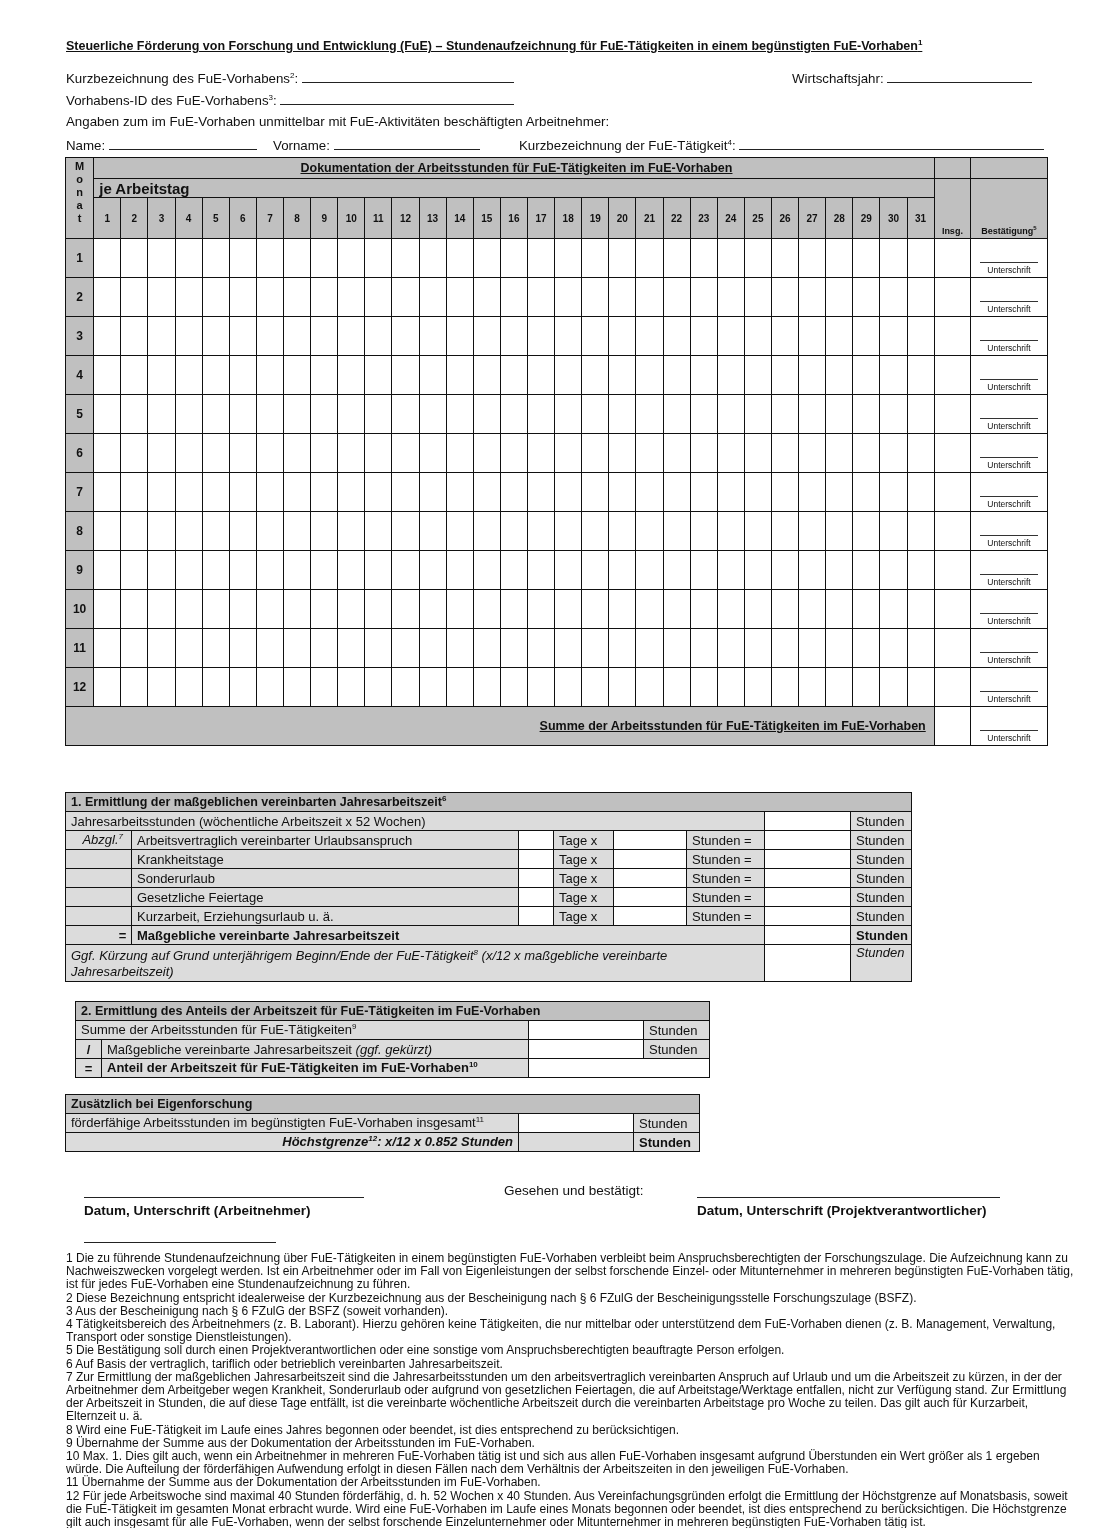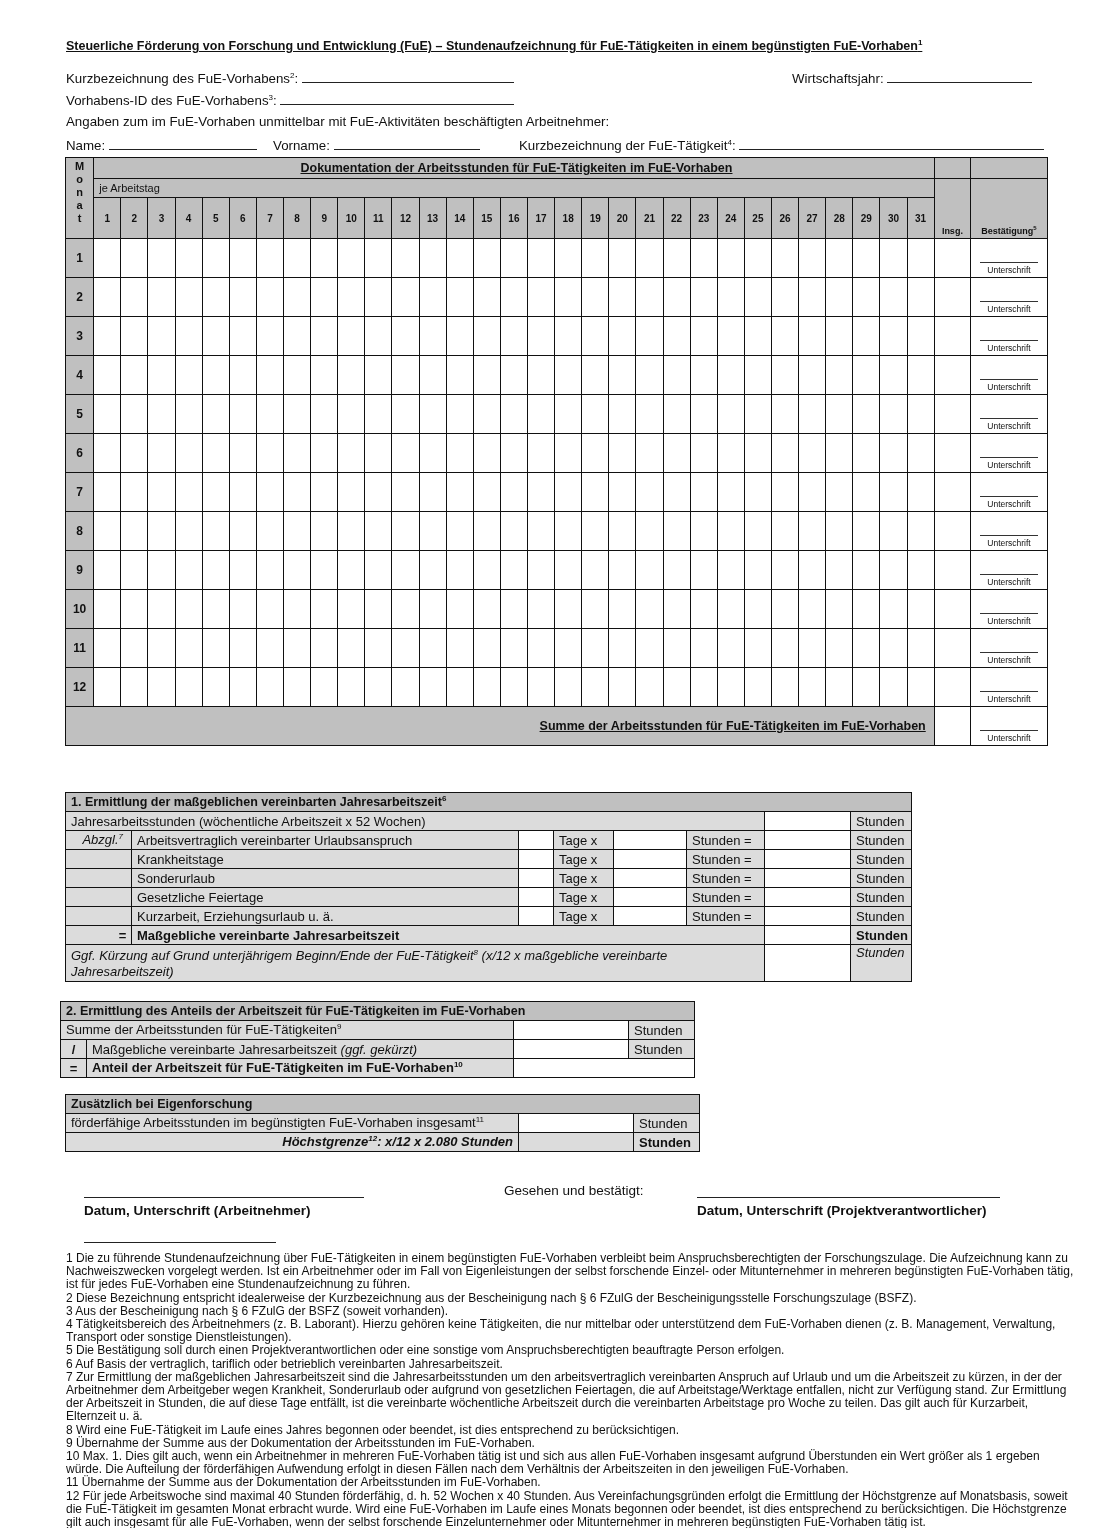--- a/index.html
+++ b/index.html
@@ -11,21 +11,21 @@
   .field sup { font-size: 8px; }
   .line { display: inline-block; border-bottom: 1px solid #222; height: 12px; vertical-align: baseline; }
 
   
   table { border-collapse: collapse; }
   .grid { position: absolute; left: 65px; top: 157px; width: 983px; table-layout: fixed; }
   .grid td { border: 1px solid #111; padding: 0; font-size: 10px; }
   .grid .g { background: #c0c0c0; }
   .grid .mon { font-weight: bold; font-size: 11px; text-align: center; line-height: 13px; vertical-align: top; padding-top: 2px; }
   .grid .doc-title { font-weight: bold; font-size: 12.5px; text-decoration: underline; padding-left: 5px; height: 20px; text-align: center; }
-  .grid .je { font-weight: normal; font-size: 11px; padding-left: 5px; height: 18px; border-bottom: none; }
+  .grid .je { font-weight: bold; font-size: 15px; padding-left: 5px; height: 18px; border-bottom: none; }
   .grid .day { text-align: center; font-weight: bold; font-size: 10px; height: 40px; }
   .grid .hdr-small { font-weight: bold; font-size: 9px; text-align: center; vertical-align: bottom; padding-bottom: 2px; }
   .grid .mnum { text-align: center; font-weight: bold; font-size: 12px; height: 38px; }
   .grid .cell { background: #fff; }
   .grid .sig { background: #fff; vertical-align: bottom; text-align: center; font-size: 8.5px; padding-bottom: 2px; }
   .grid .sig .sl { display: block; width: 58px; margin: 0 auto 2px auto; border-top: 1px solid #333; }
   .grid .sum-label { text-align: right; font-weight: bold; font-size: 12.5px; text-decoration: underline; padding-right: 8px; height: 38px; }
 
   
   .t { position: absolute; table-layout: fixed; }
@@ -682,21 +682,21 @@
         <td class="lg b">Stunden</td>
       </tr>
       <tr>
         <td class="lg i" colspan="6" style="white-space: normal; line-height: 16px; height: 36px; vertical-align: top;"><span>Ggf. Kürzung auf Grund unterjährigem Beginn/Ende der FuE-Tätigkeit</span><sup>8</sup><span> (x/12 x maßgebliche vereinbarte Jahresarbeitszeit)</span></td>
         <td class="w"></td>
         <td class="lg i" style="vertical-align: top;">Stunden</td>
       </tr>
     </tbody>
 </table>
 
-<table class="t" style="left:60px; top:1001px; width:634px;">
+<table class="t" style="left:75px; top:1001px; width:634px;">
   <colgroup>
     <col style="width:26px">
       <col style="width:427px">
       <col style="width:115px">
       <col style="width:66px">
   </colgroup>
   <tbody>
     <tr>
         <td class="hd" colspan="4">2. Ermittlung des Anteils der Arbeitszeit für FuE-Tätigkeiten im FuE-Vorhaben</td>
       </tr>
@@ -728,21 +728,21 @@
   <tbody>
     <tr>
         <td class="hd" colspan="3">Zusätzlich bei Eigenforschung</td>
       </tr>
     <tr>
       <td class="lg"><span>förderfähige Arbeitsstunden im begünstigten FuE-Vorhaben insgesamt</span><sup>11</sup></td>
       <td class="w"></td>
       <td class="lg">Stunden</td>
     </tr>
     <tr>
-      <td class="lg r b"><span>Höchstgrenze</span><sup>12</sup><span>: x/12 x 2.080 Stunden</span></td>
+      <td class="lg r b"><span>Höchstgrenze</span><sup>12</sup><span>: x/12 x 0.852 Stunden</span></td>
       <td class="lg"></td>
       <td class="lg b">Stunden</td>
     </tr>
   </tbody>
 </table>
 
 <div class="sigline" style="left:84px; top:1197px; width:280px;"></div>
 <div class="siglabel" style="left:84px; top:1203px;">Datum, Unterschrift (Arbeitnehmer)</div>
 <div class="seen" style="left:504px; top:1183px;">Gesehen und bestätigt:</div>
 <div class="sigline" style="left:697px; top:1197px; width:303px;"></div>

